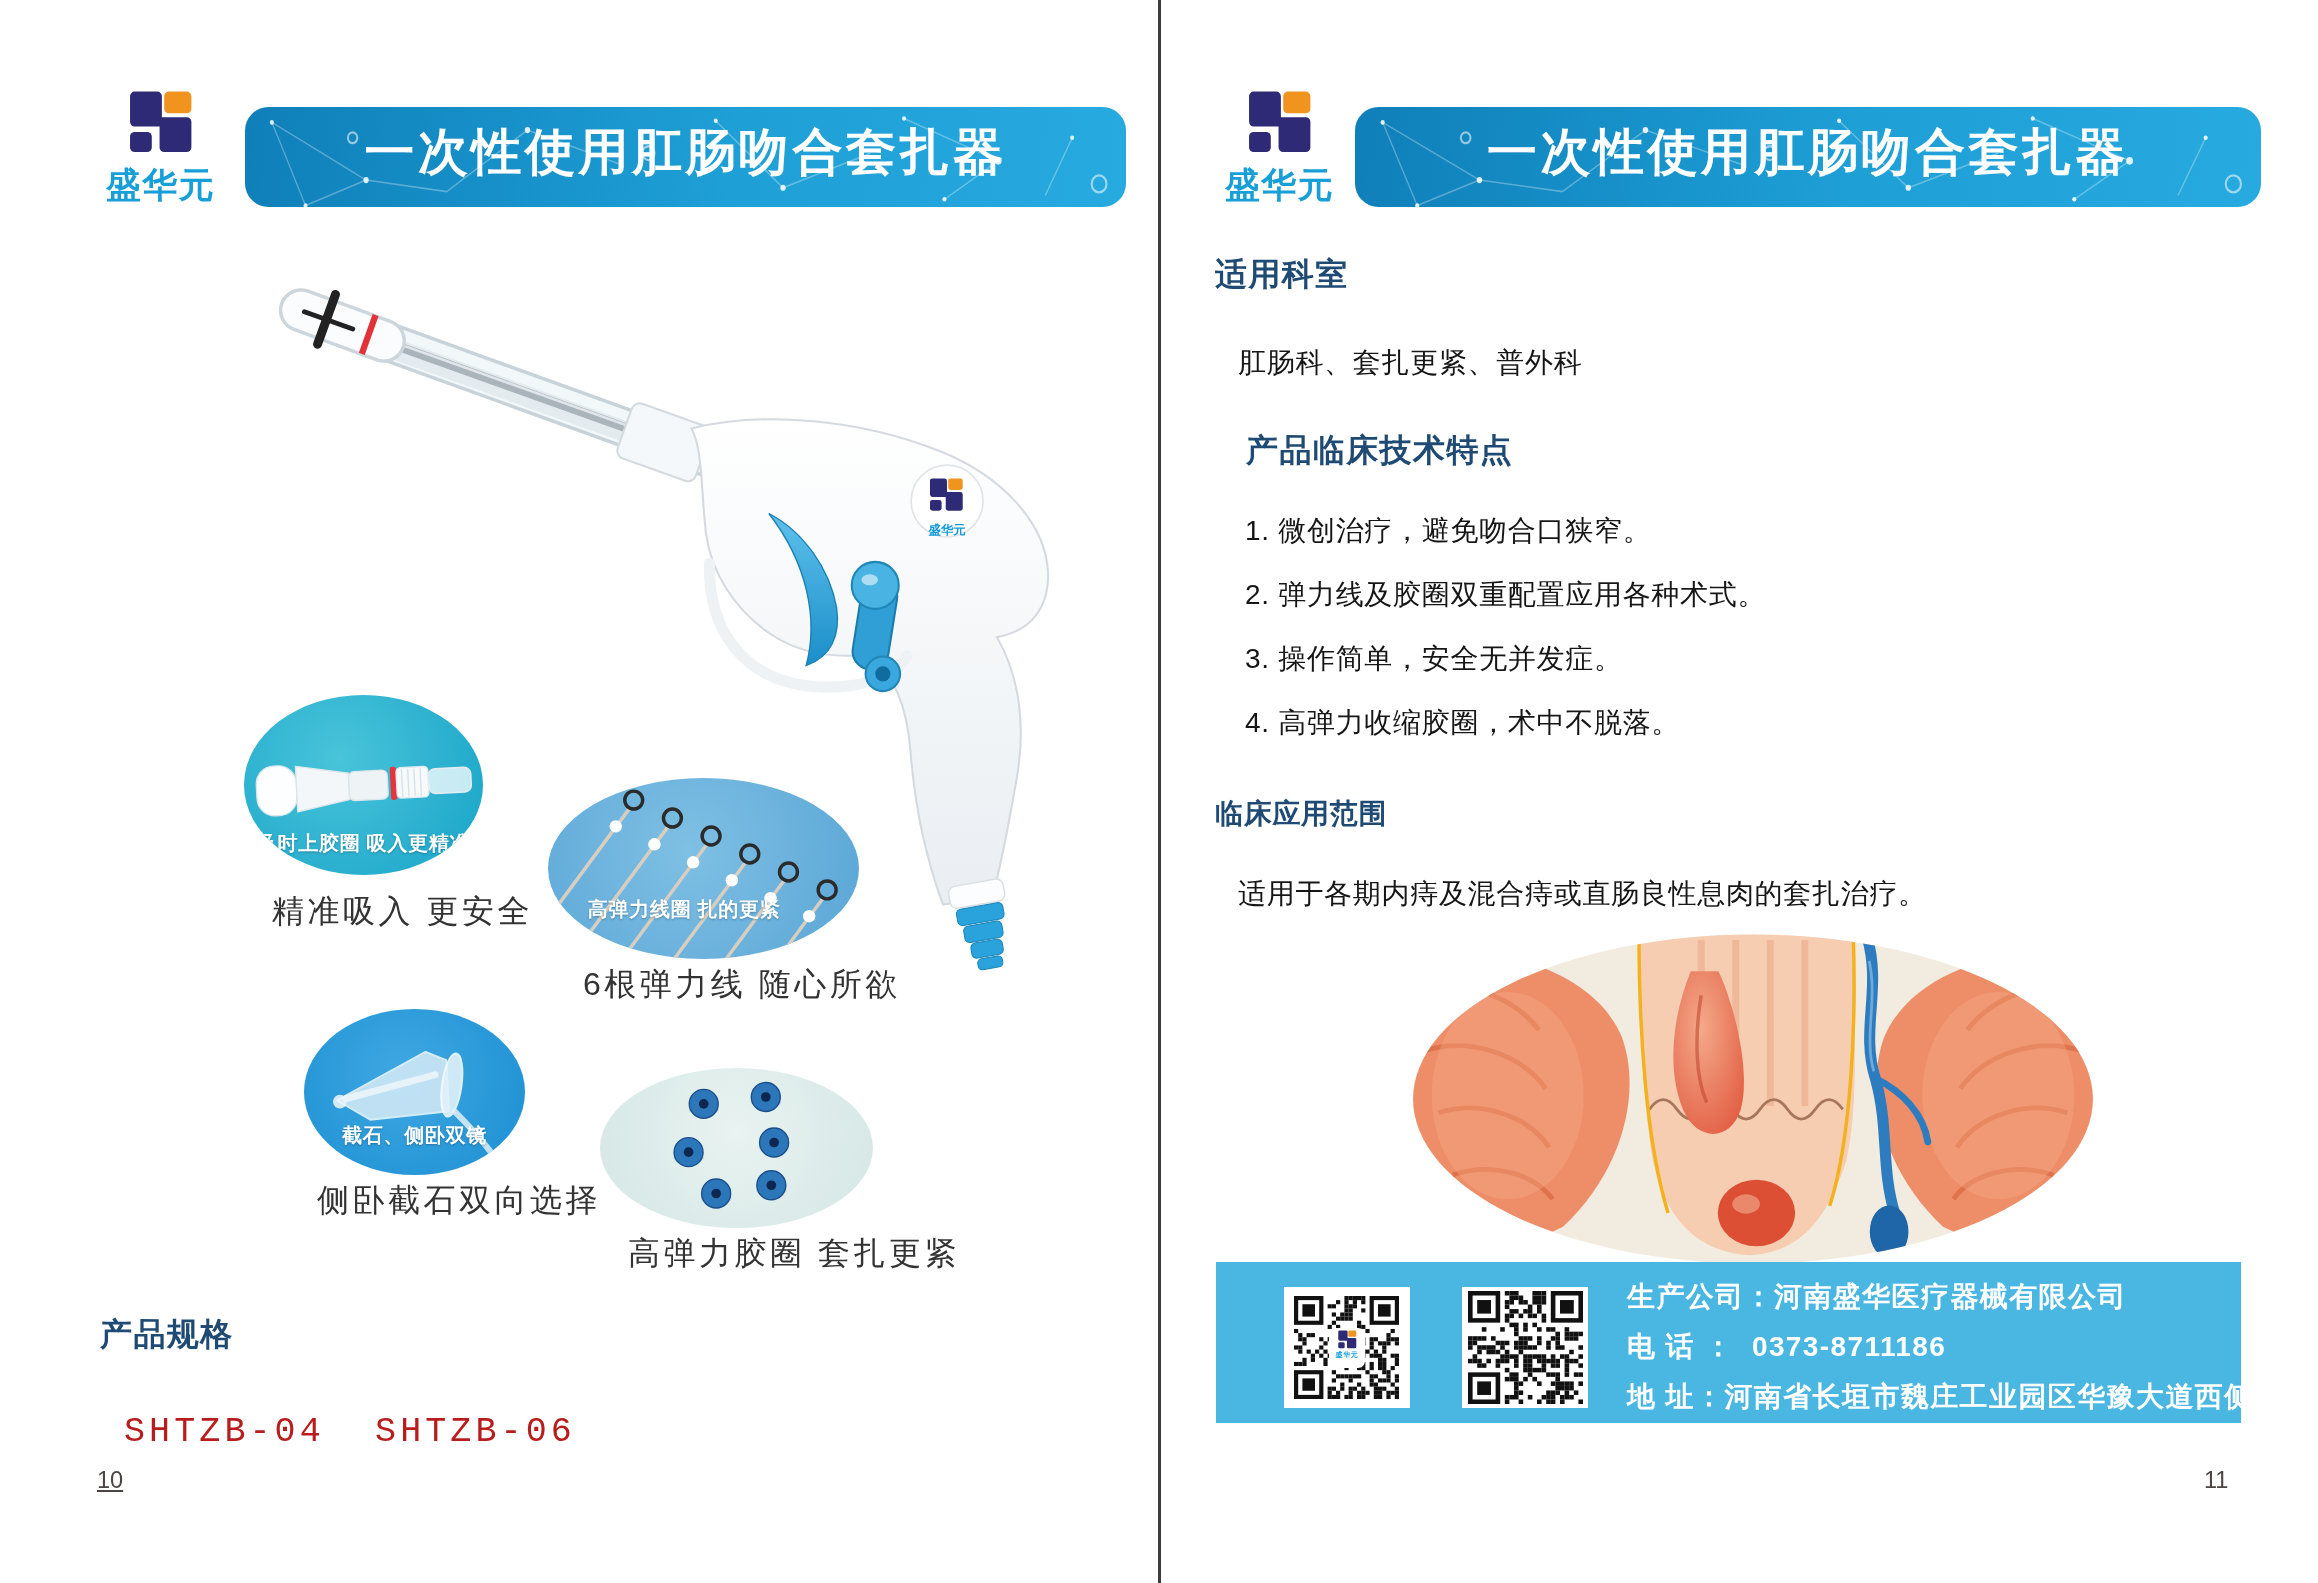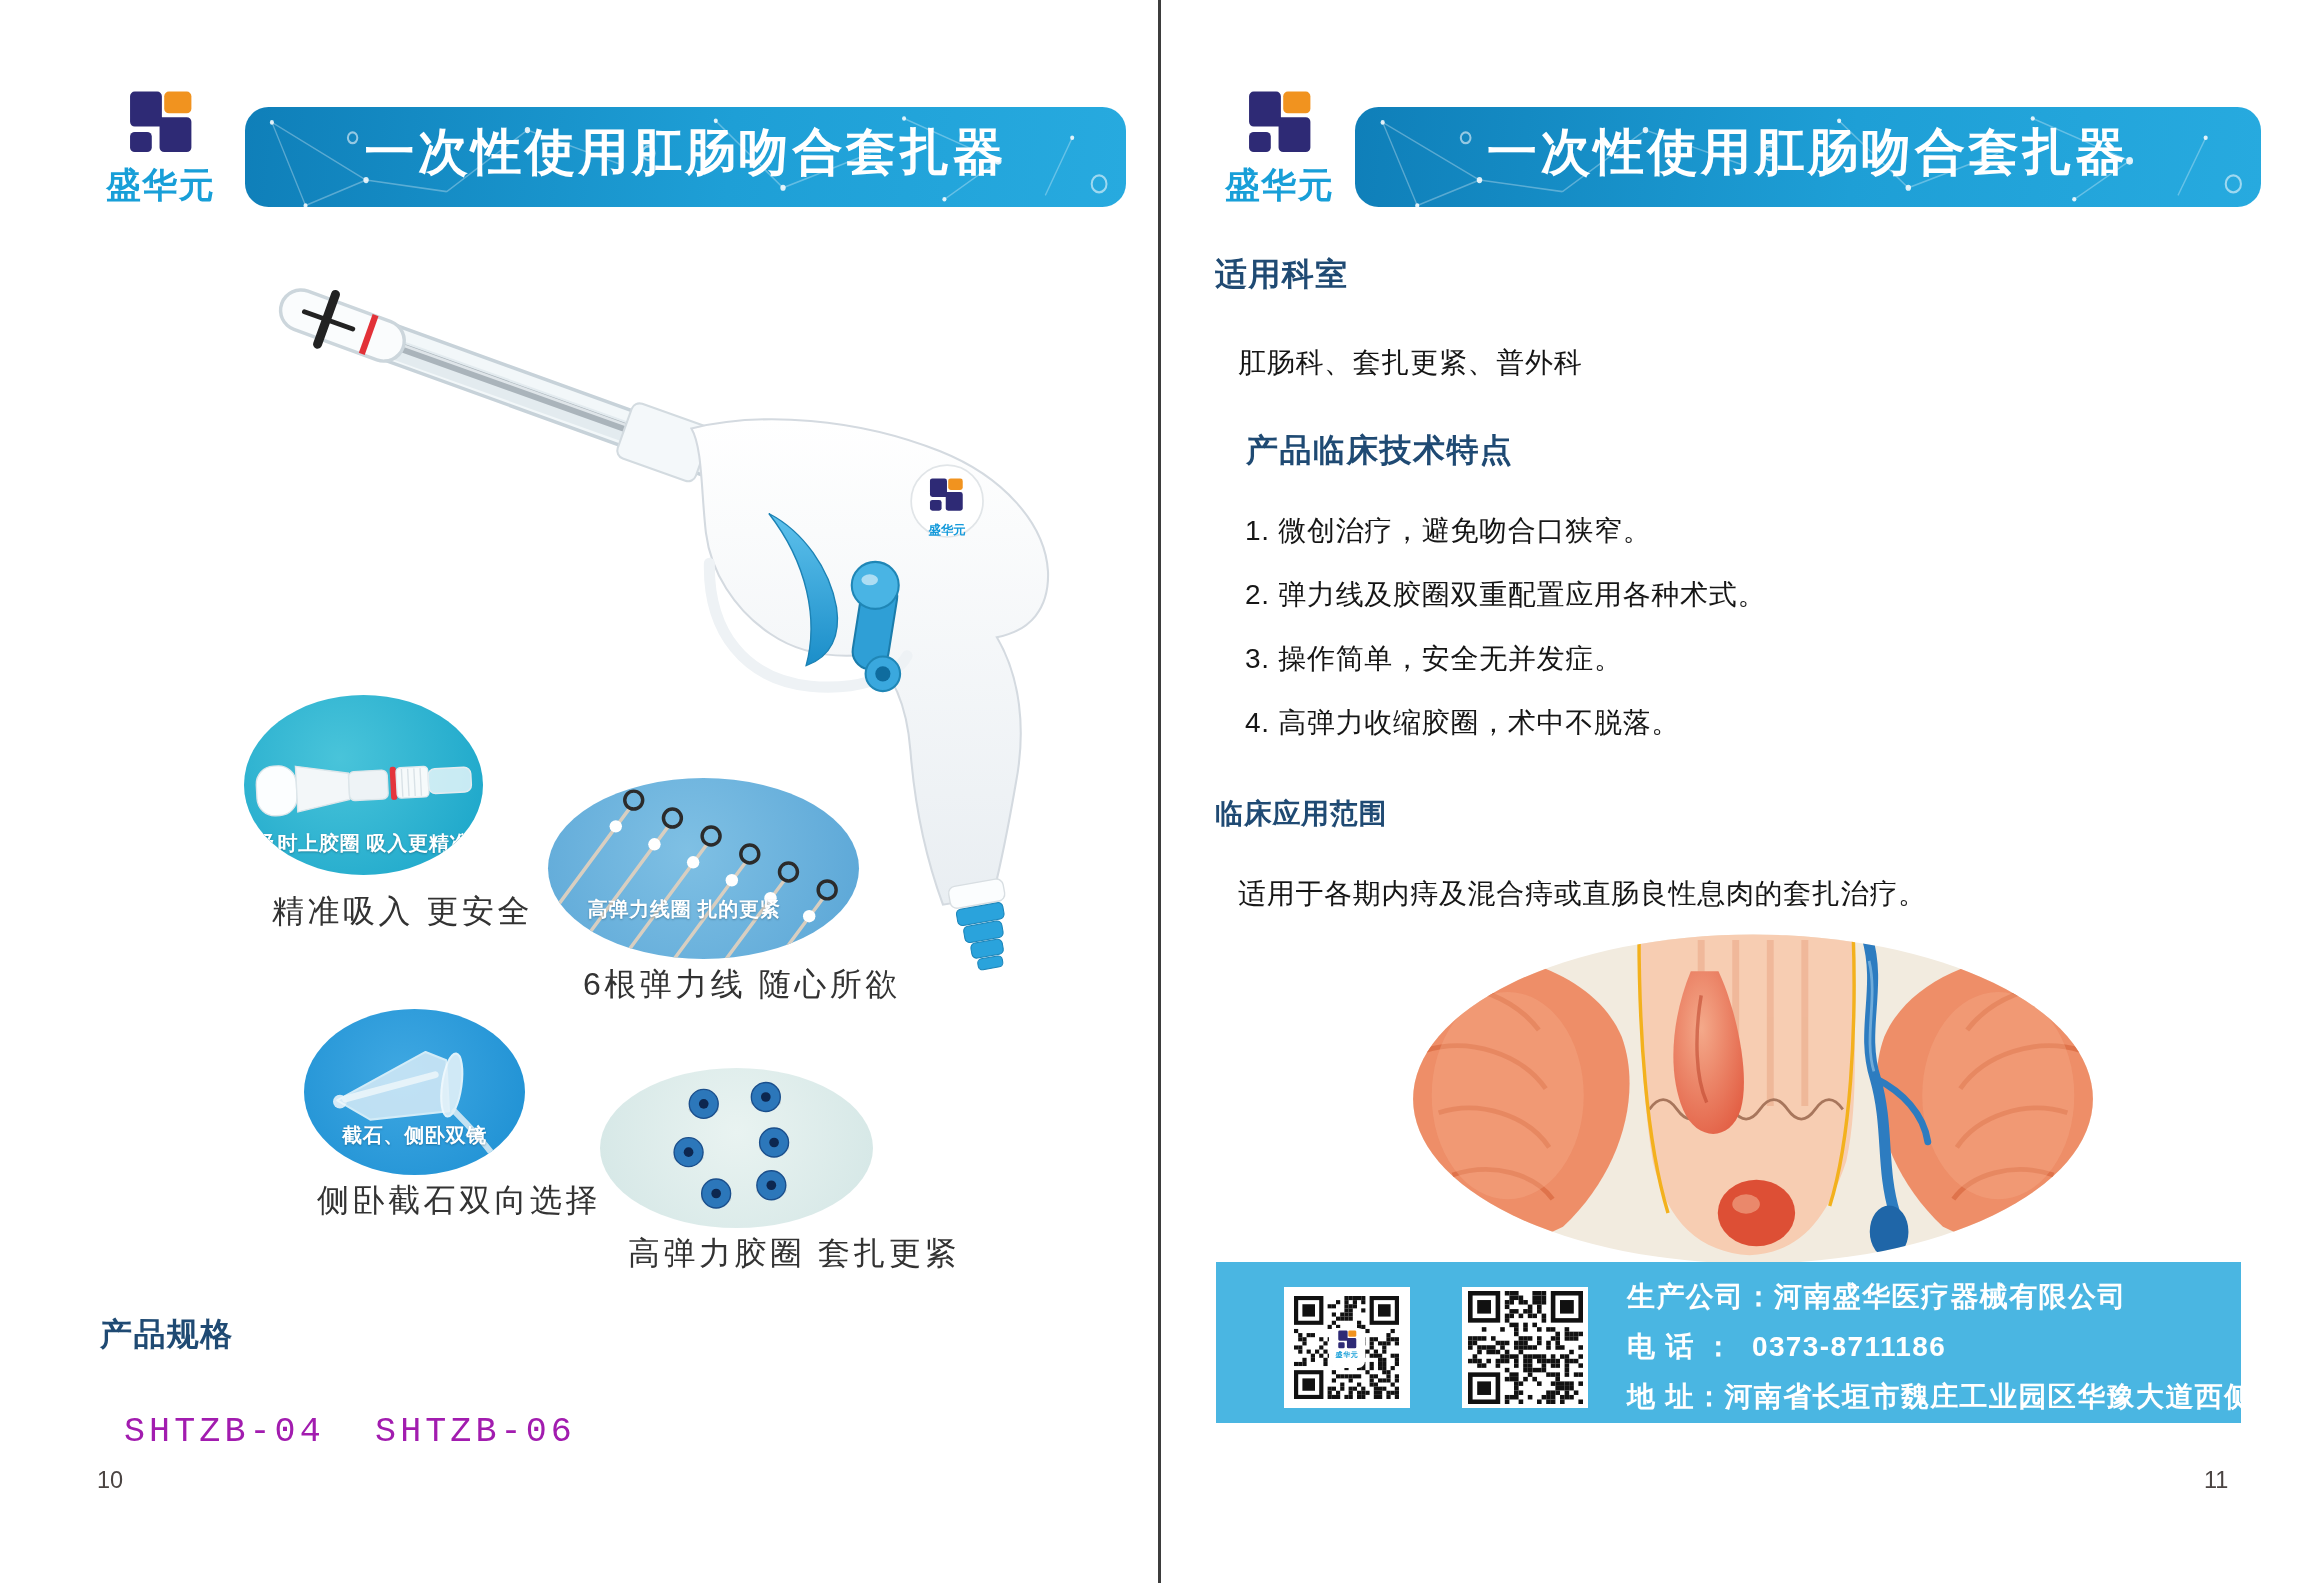--- a/index.html
+++ b/index.html
@@ -24,21 +24,21 @@
   .bubble{border-radius:50%;overflow:hidden;}
   .bubble svg{position:absolute;left:0;top:0;width:100%;height:100%;}
   .bubble .overlay-label{position:absolute;left:0;width:100%;text-align:center;color:#ffffff;font-weight:bold;font-size:20px;letter-spacing:0.7px;text-shadow:0 1.4px 2.1px rgba(0,40,60,.35);white-space:nowrap;}
   .caption{font-size:32px;color:#333333;letter-spacing:3.5px;text-align:left;white-space:nowrap;margin-left:44px;}
 
   
   .h-blue{color:#1f4a73;font-weight:bold;font-size:32px;letter-spacing:1.4px;white-space:nowrap;}
   .h-blue-small{color:#1f4a73;font-weight:bold;font-size:28px;letter-spacing:0.7px;white-space:nowrap;}
   .body-text{color:#161616;font-size:28px;letter-spacing:0.7px;white-space:pre;}
   .tech-item{color:#161616;font-size:28px;line-height:64px;letter-spacing:0.7px;white-space:pre;}
-  .models{font-family:"Liberation Mono","DejaVu Sans Mono",monospace;font-size:35px;color:#a21caf;letter-spacing:4.1px;white-space:pre;}
+  .models{font-family:"Liberation Mono","DejaVu Sans Mono",monospace;font-size:35px;color:#b91c1c;letter-spacing:4.1px;white-space:pre;}
   .page-num{font-size:23.5px;color:#4a4442;}
 
   
   .contact-bar{background:#4ab6e2;}
   .qr-panel{background:#ffffff;}
   .qr-panel svg{display:block;width:100%;height:100%;}
   .qr-chip{position:absolute;left:50%;top:50%;transform:translate(-50%,-50%);width:36px;height:40px;background:#ffffff;border-radius:7px;text-align:center;}
   .qr-chip .mini-mark{width:21px;height:19.4px;margin:2.8px auto 0 auto;}
   .qr-chip .mini-mark svg{width:100%;height:100%;display:block;}
   .qr-chip .mini-name{font-size:7px;color:#189fd8;font-weight:bold;letter-spacing:0.7px;}
@@ -244,21 +244,21 @@
           <ellipse cx="248" cy="178" rx="22" ry="8" fill="rgba(0,0,0,0.10)"></ellipse>
             <circle cx="248" cy="170" r="21" fill="#2c77ba" stroke="#1b4f8c" stroke-width="2"></circle>
             <circle cx="248" cy="170" r="7" fill="#0d2750"></circle>
         </g>
       </svg>
     </div>
     <div class="abs caption" style="left:584px;top:1232px;width:304px;">高弹力胶圈 套扎更紧</div>
 
     <div class="abs h-blue" style="left:100px;top:1313px;">产品规格</div>
     <div class="abs models" style="left:124px;top:1412px;">SHTZB-04  SHTZB-06</div>
-    <div class="abs page-num" style="left:97px;top:1467px;">10</div>
+    <div class="abs page-num" style="left:97px;top:1467px;text-decoration:underline;">10</div>
   </div>
 
   <div class="abs divider"></div>
 
   <div class="abs" style="left:1161px;top:0;width:1158px;height:1584px;">
 
     <div class="abs logo-mark" style="left:84px;top:90px;">
         <svg viewBox="0 0 170 170" preserveAspectRatio="xMidYMid meet">
   <rect x="92" y="4" width="70" height="56" rx="12" fill="#f1931f"></rect>
   <path fill="#2e2a75" d="M16,4 h58 a12,12 0 0 1 12,12 v54 h64 a12,12 0 0 1 12,12 v66 a12,12 0 0 1 -12,12 h-58 a12,12 0 0 1 -12,-12 v-54 H16 a12,12 0 0 1 -12,-12 V16 a12,12 0 0 1 12,-12 z"></path>

